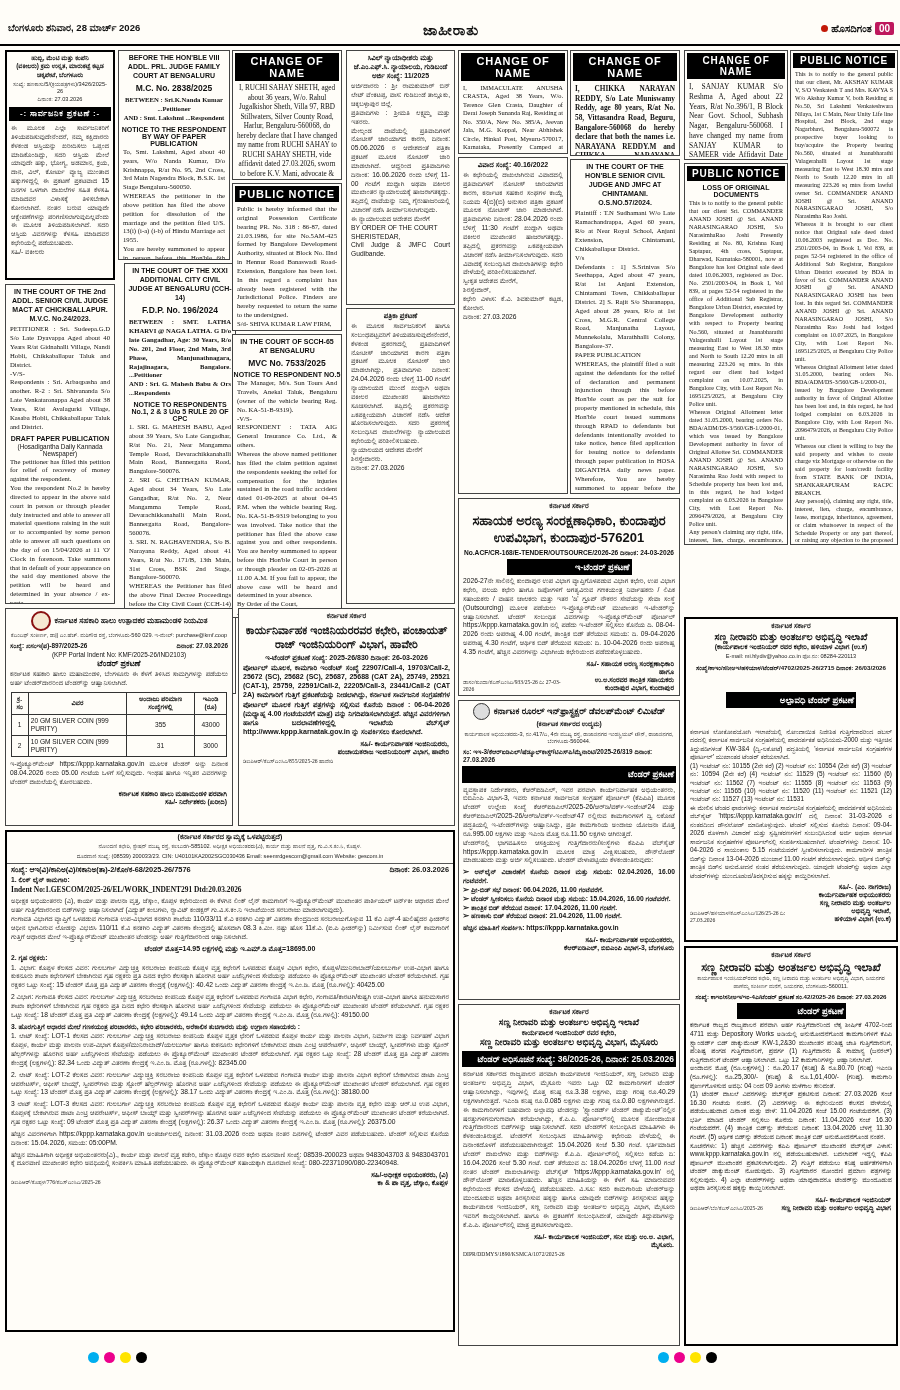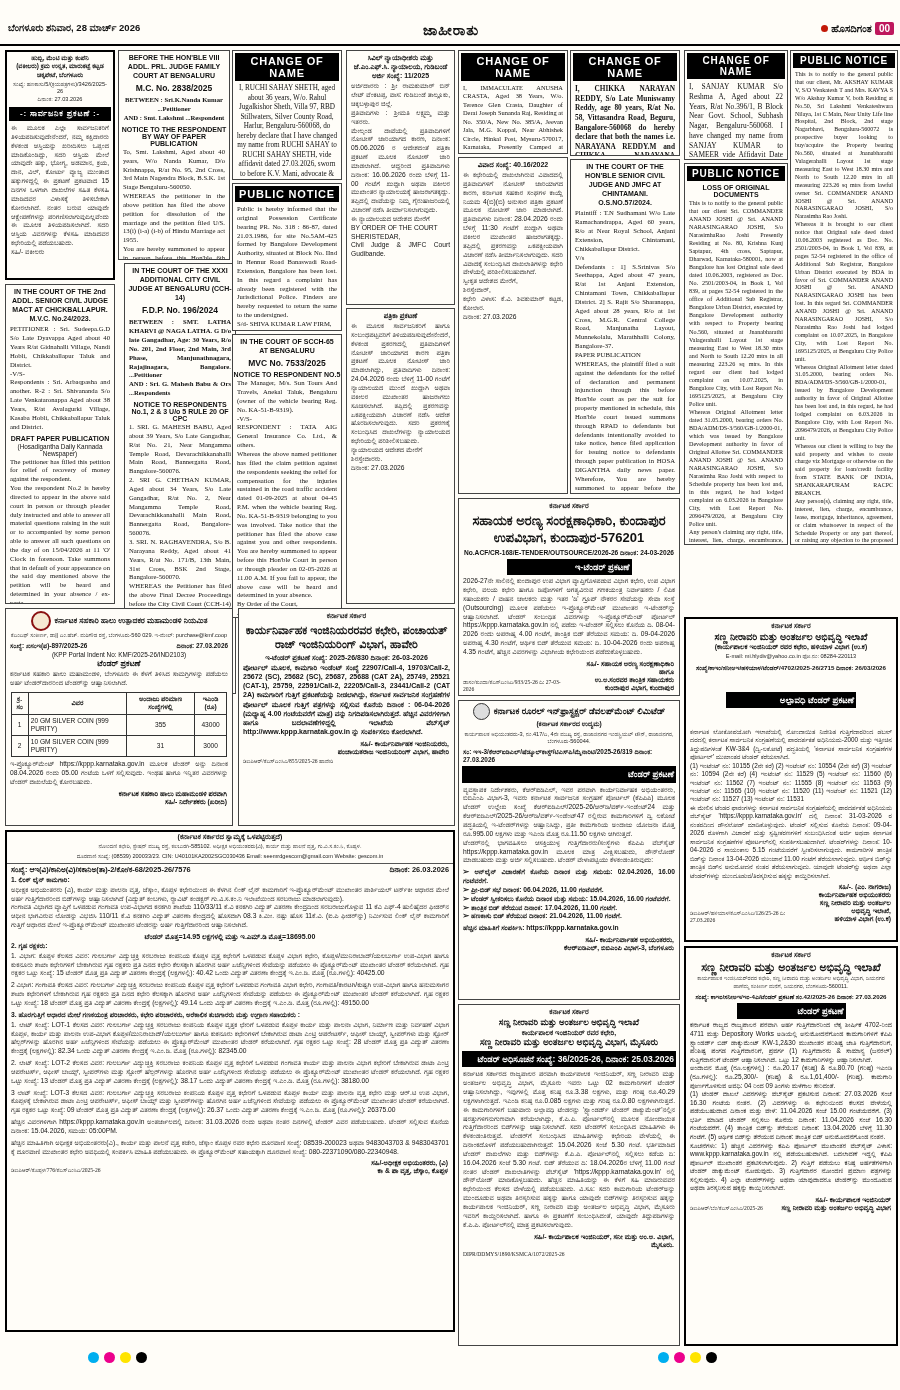--- a/index.html
+++ b/index.html
@@ -226,20 +226,21 @@
 
   <div class="blk med" style="left:5px;top:830px;width:450px;height:502px">
     <div class="cap k" style="font-size:7px;padding-top:0">(ಕರ್ನಾಟಕ ಸರ್ಕಾರದ ಸ್ವಾಮ್ಯಕ್ಕೆ ಒಳಪಟ್ಟಿರುತ್ತದೆ)</div>
     <div class="body k body-c tiny">ನೋಂದಣಿ ಕಛೇರಿ, ಸ್ಟೇಷನ್ ಮುಖ್ಯ ರಸ್ತೆ, ಕಲಬುರಗಿ-585102. ಅಧೀಕ್ಷಕ ಅಭಿಯಂತರರು(ವಿ), ಕಾರ್ಯ ಮತ್ತು ಪಾಲನೆ ವೃತ್ತ, ಗು.ವಿ.ಸ.ಕಂ.ನಿ, ಕೊಪ್ಪಳ.</div>
     <div class="body k body-c tiny" style="border-bottom:1px solid #555">ದೂರವಾಣಿ ಸಂಖ್ಯೆ: (08539) 200033/23.  CIN: U40101KA2002SGC030436  Email: seemrdgescom@gmail.com  Website: gescom.in</div>
     <div class="refrow" style="font-size:7.4px">
       <span>ಸಂಖ್ಯೆ: ಆಇ(ವಿ)/ಕಾನಿಅ(ವಿ)/ಸಕಾನಿಅ(ತಾ)-2/ಕೋ/ಕ-68/2025-26/7576</span>
       <span>ದಿನಾಂಕ: 26.03.2026</span>
     </div>
     <div class="body k" style="font-weight:bold;padding-bottom:0">1. ಲಿಂಕ್ ಲೈನ್ ಕಾಮಗಾರಿ:</div>
+    <div class="body eng" style="font-weight:bold;font-size:7.4px;padding-top:0">Indent No:1.GESCOM/2025-26/EL/WORK_INDENT291 Dtd:20.03.2026</div>
     <div class="body k pre">ಅಧೀಕ್ಷಕ ಅಭಿಯಂತರರು (ವಿ), ಕಾರ್ಯ ಮತ್ತು ಪಾಲನಾ ವೃತ್ತ, ಜೆಸ್ಕಾಂ, ಕೊಪ್ಪಳ ಕಛೇರಿಯಿಂದ ಈ ಕೆಳಗಿನ ಲಿಂಕ್ ಲೈನ್ ಕಾಮಗಾರಿಗೆ ಇ-ಪ್ರೊಕ್ಯೂರ್‌ಮೆಂಟ್ ಮುಖಾಂತರ ಪಾರ್ಶಿಯಲ್ ಟರ್ನ್‌ಕೀ ಆಧಾರದ ಮೇಲೆ ಅರ್ಹ ಗುತ್ತಿಗೆದಾರರಿಂದ ಬಿಡ್‌ಗಳನ್ನು ಆಹ್ವಾನಿಸಲಾಗಿದೆ (ವಿದ್ಯುತ್ ಕಂಬಗಳು, ರ‍್ಯಾವಿಟ್ ಕಂಡಕ್ಟರ್ ಗು.ವಿ.ಸ.ಕಂ.ನಿ ಇಲಾಖೆಯಿಂದ ಸರಬರಾಜು ಮಾಡಲಾಗುವುದು).
 ಗಂಗಾವತಿ ವಿಭಾಗದ ವ್ಯಾಪ್ತಿಗೆ ಒಳಪಡುವ ಗಂಗಾವತಿ ಉಪ-ವಿಭಾಗದ ಕನಕಗಿರಿ ಶಾಖೆಯ 110/33/11 ಕೆ.ವಿ ಕನಕಗಿರಿ ವಿದ್ಯುತ್ ವಿತರಣಾ ಕೇಂದ್ರದಿಂದ ಸರಬರಾಜುಗೊಳ್ಳುವ 11 ಕೆವಿ ಎಫ್-4 ಹುಲಿಹೈದರ ಫೀಡರ್‌ನ ಆಧೀನ ಭಾಗವಿರುವ ಲೋಡನ್ನು ವಿಭಜಿಸಿ 110/11 ಕೆ.ವಿ ಕನಕಗಿರಿ ವಿದ್ಯುತ್ ವಿತರಣಾ ಕೇಂದ್ರದಲ್ಲಿ ಹೊಸದಾಗಿ 08.3 ಕಿ.ಮೀ. ನಷ್ಟು ಹೊಸ 11ಕೆ.ವಿ. (ಐ.ಪಿ ಫೀಡರ್‌ನ್ನು) ನಿರ್ಮಿಸುವ ಲಿಂಕ್ ಲೈನ್ ಕಾಮಗಾರಿಗೆ ಗುತ್ತಿಗೆ ಆಧಾರದ ಮೇಲೆ ಇ-ಪ್ರೊಕ್ಯೂರ್‌ಮೆಂಟ್ ಮುಖಾಂತರ ಟೆಂಡರನ್ನು ಅರ್ಹ ಗುತ್ತಿಗೆದಾರರಿಂದ ಆಹ್ವಾನಿಸಲಾಗಿದೆ.</div>
     <div class="schead">ಟೆಂಡರ್ ಮೊತ್ತ=14.95 ಲಕ್ಷಗಳಲ್ಲಿ ಮತ್ತು ಇ.ಎಮ್.ಡಿ ಮೊತ್ತ=18695.00</div>
     <div class="body k" style="font-weight:bold;padding-bottom:0">2. ಗೃಹ ರಕ್ಷಕರು:</div>
     <div class="body k">1. ವಿಭಾಗ: ಕೊಪ್ಪಳ ಕೆಲಸದ ವಿವರ: ಗುಲಬರ್ಗಾ ವಿದ್ಯುಚ್ಛಕ್ತಿ ಸರಬರಾಜು ಕಂಪನಿಯ ಕೊಪ್ಪಳ ವೃತ್ತ ಕಛೇರಿಗೆ ಒಳಪಡುವ ಕೊಪ್ಪಳ ವಿಭಾಗ ಕಛೇರಿ, ಕೊಪ್ಪಳ/ಮುನಿರಾಬಾದ್/ಯಲಬುರ್ಗಾ ಉಪ-ವಿಭಾಗ ಹಾಗೂ ಕುಕನೂರು ಶಾಖಾ ಕಛೇರಿಗಳಿಗೆ ಬೇಕಾಗಿರುವ ಗೃಹ ರಕ್ಷಕರು ಪ್ರತಿ ದಿನದ ಕಛೇರಿ ಕೆಲಸಕ್ಕಾಗಿ ಹೊರಗಿನ ಅರ್ಹ ಏಜೆನ್ಸಿಗಳಿಂದ ಸೇವೆಯನ್ನು ಪಡೆಯಲು ಈ ಪ್ರೊಕ್ಯೂರ್‌ಮೆಂಟ್ ಮುಖಾಂತರ ಟೆಂಡರ್ ಕರೆಯಲಾಗಿದೆ. ಗೃಹ ರಕ್ಷಕರ ಒಟ್ಟು ಸಂಖ್ಯೆ: 15 ಟೆಂಡರ್ ಮೊತ್ತ ಪ್ರತಿ ವಿದ್ಯುತ್ ವಿತರಣಾ ಕೇಂದ್ರಕ್ಕೆ (ಲಕ್ಷಗಳಲ್ಲಿ): 40.42  ಒಂದು ವಿದ್ಯುತ್ ವಿತರಣಾ ಕೇಂದ್ರಕ್ಕೆ ಇ.ಎಂ.ಡಿ. ಮೊತ್ತ (ರೂ.ಗಳಲ್ಲಿ): 40425.00</div>
     <div class="body k">2 ವಿಭಾಗ: ಗಂಗಾವತಿ ಕೆಲಸದ ವಿವರ: ಗುಲಬರ್ಗಾ ವಿದ್ಯುಚ್ಛಕ್ತಿ ಸರಬರಾಜು ಕಂಪನಿಯ ಕೊಪ್ಪಳ ವೃತ್ತ ಕಛೇರಿಗೆ ಒಳಪಡುವ ಗಂಗಾವತಿ ವಿಭಾಗ ಕಛೇರಿ, ಗಂಗಾವತಿ/ಕಾರಟಗಿ/ಕುಷ್ಟಗಿ ಉಪ-ವಿಭಾಗ ಹಾಗೂ ಹನುಮಸಾಗರ ಶಾಖಾ ಕಛೇರಿಗಳಿಗೆ ಬೇಕಾಗಿರುವ ಗೃಹ ರಕ್ಷಕರು ಪ್ರತಿ ದಿನದ ಕಛೇರಿ ಕೆಲಸಕ್ಕಾಗಿ ಹೊರಗಿನ ಅರ್ಹ ಏಜೆನ್ಸಿಗಳಿಂದ ಸೇವೆಯನ್ನು ಪಡೆಯಲು ಈ ಪ್ರೊಕ್ಯೂರ್‌ಮೆಂಟ್ ಮುಖಾಂತರ ಟೆಂಡರ್ ಕರೆಯಲಾಗಿದೆ. ಗೃಹ ರಕ್ಷಕರ ಒಟ್ಟು ಸಂಖ್ಯೆ: 18 ಟೆಂಡರ್ ಮೊತ್ತ ಪ್ರತಿ ವಿದ್ಯುತ್ ವಿತರಣಾ ಕೇಂದ್ರಕ್ಕೆ (ಲಕ್ಷಗಳಲ್ಲಿ): 49.14 ಒಂದು ವಿದ್ಯುತ್ ವಿತರಣಾ ಕೇಂದ್ರಕ್ಕೆ ಇ.ಎಂ.ಡಿ. ಮೊತ್ತ (ರೂ.ಗಳಲ್ಲಿ): 49150.00</div>
     <div class="body k" style="font-weight:bold;padding-bottom:0">3. ಹೊರಗುತ್ತಿಗೆ ಆಧಾರದ ಮೇಲೆ ಗಣಕಯಂತ್ರ ಪರಿಚಾರಕರು, ಕಛೇರಿ ಪರಿಚಾರಕರು, ಅರೆಕಾಲಿಕ ತುಚಿಗಾರರು ಮತ್ತು ಉಗ್ರಾಣ ಸಹಾಯಕರು :</div>
     <div class="body k">1. ಲಾಟ್ ಸಂಖ್ಯೆ: LOT-1 ಕೆಲಸದ ವಿವರ: ಗುಲಬರ್ಗಾ ವಿದ್ಯುಚ್ಛಕ್ತಿ ಸರಬರಾಜು ಕಂಪನಿಯ ಕೊಪ್ಪಳ ವೃತ್ತಕ ಛೇರಿಗೆ ಒಳಪಡುವ ಕೊಪ್ಪಳ ಕಾರ್ಯ ಮತ್ತು ಪಾಲನಾ ವಿಭಾಗ, ನಿರ್ಮಾಣ ಮತ್ತು ನಿರ್ವಹಣೆ ವಿಭಾಗ ಕೊಪ್ಪಳ, ಕಾರ್ಯ ಮತ್ತು ಪಾಲನಾ ಉಪ-ವಿಭಾಗ ಕೊಪ್ಪಳ/ಮುನಿರಾಬಾದ್/ಯಲಬುರ್ಗಾ ಹಾಗೂ ಕುಕನೂರು ಕಛೇರಿಗಳಿಗೆ ಬೇಕಾಗಿರುವ ಡಾಟಾ ಎಂಟ್ರಿ ಆಪರೇಟರ್ಸ್, ಆಫೀಸ್ ಬಾಯ್ಸ್, ಸ್ವೀಪರ್‌ಗಳು ಮತ್ತು ಸ್ಟೋರ್ ಹೆಲ್ಪರ್‌ಗಳನ್ನು ಹೊರಗಿನ ಅರ್ಹ ಏಜೆನ್ಸಿಗಳಿಂದ ಸೇವೆಯನ್ನು ಪಡೆಯಲು ಈ ಪ್ರೊಕ್ಯೂರ್‌ಮೆಂಟ್ ಮುಖಾಂತರ ಟೆಂಡರ್ ಕರೆಯಲಾಗಿದೆ. ಗೃಹ ರಕ್ಷಕರ ಒಟ್ಟು ಸಂಖ್ಯೆ: 28 ಟೆಂಡರ್ ಮೊತ್ತ ಪ್ರತಿ ವಿದ್ಯುತ್ ವಿತರಣಾ ಕೇಂದ್ರಕ್ಕೆ (ಲಕ್ಷಗಳಲ್ಲಿ): 82.34 ಒಂದು ವಿದ್ಯುತ್ ವಿತರಣಾ ಕೇಂದ್ರಕ್ಕೆ ಇ.ಎಂ.ಡಿ. ಮೊತ್ತ (ರೂ.ಗಳಲ್ಲಿ): 82345.00</div>
     <div class="body k">2. ಲಾಟ್ ಸಂಖ್ಯೆ: LOT-2 ಕೆಲಸದ ವಿವರ: ಗುಲಬರ್ಗಾ ವಿದ್ಯುಚ್ಛಕ್ತಿ ಸರಬರಾಜು ಕಂಪನಿಯ ಕೊಪ್ಪಳ ವೃತ್ತ ಕಛೇರಿಗೆ ಒಳಪಡುವ ಗಂಗಾವತಿ ಕಾರ್ಯ ಮತ್ತು ಪಾಲನಾ ವಿಭಾಗ ಕಛೇರಿಗೆ ಬೇಕಾಗಿರುವ ಡಾಟಾ ಎಂಟ್ರಿ ಆಪರೇಟರ್ಸ್, ಆಫೀಸ್ ಬಾಯ್ಸ್, ಸ್ವೀಪರ್‌ಗಳು ಮತ್ತು ಸ್ಟೋರ್ ಹೆಲ್ಪರ್‌ಗಳನ್ನು ಹೊರಗಿನ ಅರ್ಹ ಏಜೆನ್ಸಿಗಳಿಂದ ಸೇವೆಯನ್ನು ಪಡೆಯಲು ಈ ಪ್ರೊಕ್ಯೂರ್‌ಮೆಂಟ್ ಮುಖಾಂತರ ಟೆಂಡರ್ ಕರೆಯಲಾಗಿದೆ. ಗೃಹ ರಕ್ಷಕರ ಒಟ್ಟು ಸಂಖ್ಯೆ: 13 ಟೆಂಡರ್ ಮೊತ್ತ ಪ್ರತಿ ವಿದ್ಯುತ್ ವಿತರಣಾ ಕೇಂದ್ರಕ್ಕೆ (ಲಕ್ಷಗಳಲ್ಲಿ): 38.17 ಒಂದು ವಿದ್ಯುತ್ ವಿತರಣಾ ಕೇಂದ್ರಕ್ಕೆ ಇ.ಎಂ.ಡಿ. ಮೊತ್ತ (ರೂ.ಗಳಲ್ಲಿ): 38180.00</div>
     <div class="body k">3 ಲಾಟ್ ಸಂಖ್ಯೆ: LOT-3 ಕೆಲಸದ ವಿವರ: ಗುಲಬರ್ಗಾ ವಿದ್ಯುಚ್ಛಕ್ತಿ ಸರಬರಾಜು ಕಂಪನಿಯ ಕೊಪ್ಪಳ ವೃತ್ತ ಕಛೇರಿಗೆ ಒಳಪಡುವ ಕೊಪ್ಪಳ ಕಾರ್ಯ ಮತ್ತು ಪಾಲನಾ ವೃತ್ತ ಕಛೇರಿ ಮತ್ತು ಆರ್.ಟಿ ಉಪ ವಿಭಾಗ, ಕೊಪ್ಪಳಕ್ಕೆ ಬೇಕಾಗಿರುವ ಡಾಟಾ ಎಂಟ್ರಿ ಆಪರೇಟರ್ಸ್, ಆಫೀಸ್ ಬಾಯ್ಸ್ ಮತ್ತು ಸ್ವೀಪರ್‌ಗಳನ್ನು ಹೊರಗಿನ ಅರ್ಹ ಏಜೆನ್ಸಿಗಳಿಂದ ಸೇವೆಯನ್ನು ಪಡೆಯಲು ಈ ಪ್ರೊಕ್ಯೂರ್‌ಮೆಂಟ್ ಮುಖಾಂತರ ಟೆಂಡರ್ ಕರೆಯಲಾಗಿದೆ. ಗೃಹ ರಕ್ಷಕರ ಒಟ್ಟು ಸಂಖ್ಯೆ: 09 ಟೆಂಡರ್ ಮೊತ್ತ ಪ್ರತಿ ವಿದ್ಯುತ್ ವಿತರಣಾ ಕೇಂದ್ರಕ್ಕೆ (ಲಕ್ಷಗಳಲ್ಲಿ): 26.37 ಒಂದು ವಿದ್ಯುತ್ ವಿತರಣಾ ಕೇಂದ್ರಕ್ಕೆ ಇ.ಎಂ.ಡಿ. ಮೊತ್ತ (ರೂ.ಗಳಲ್ಲಿ): 26375.00</div>

